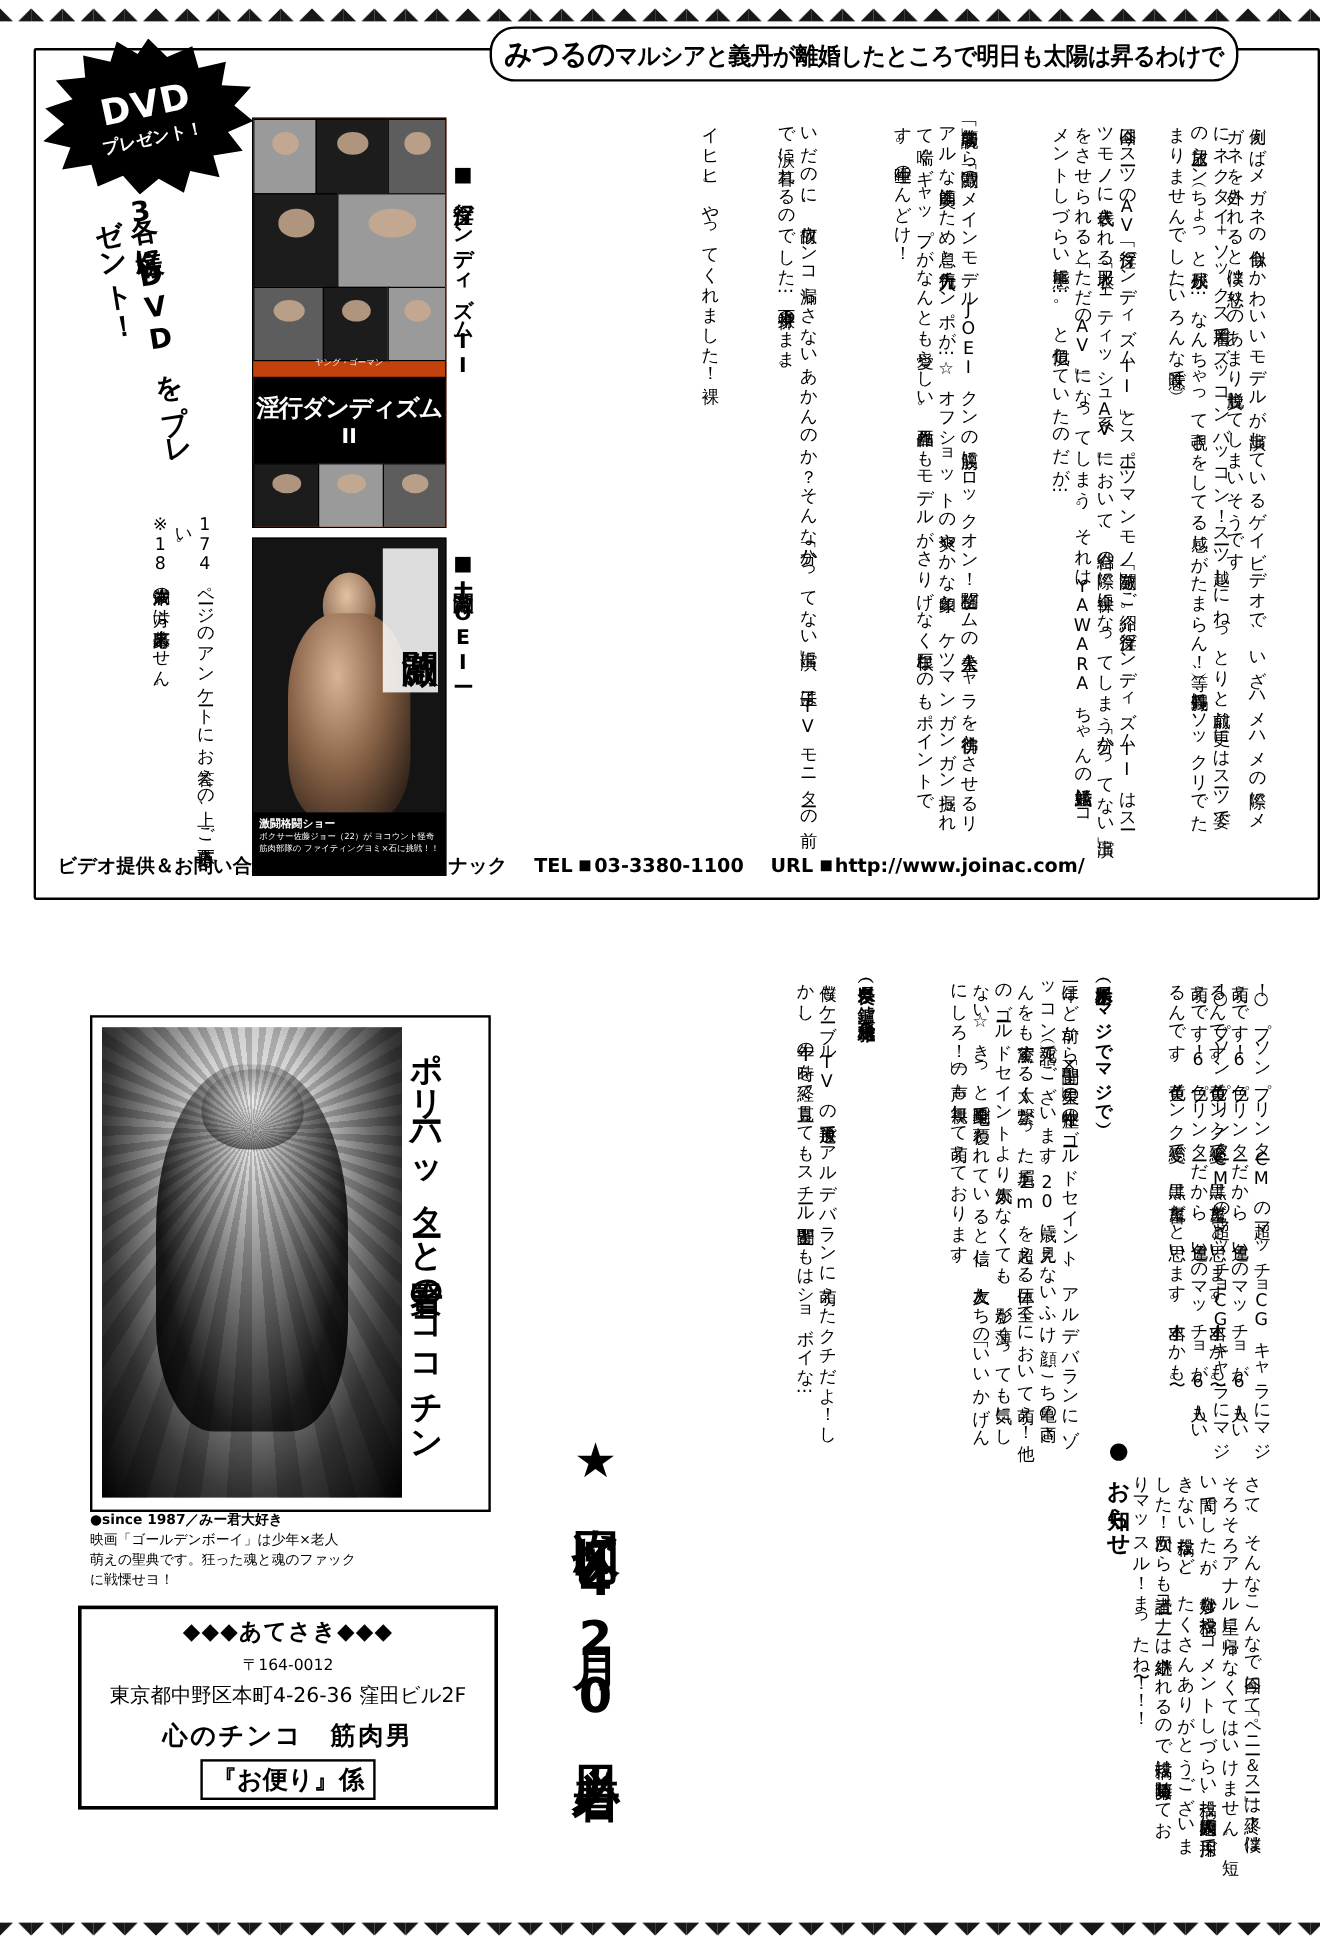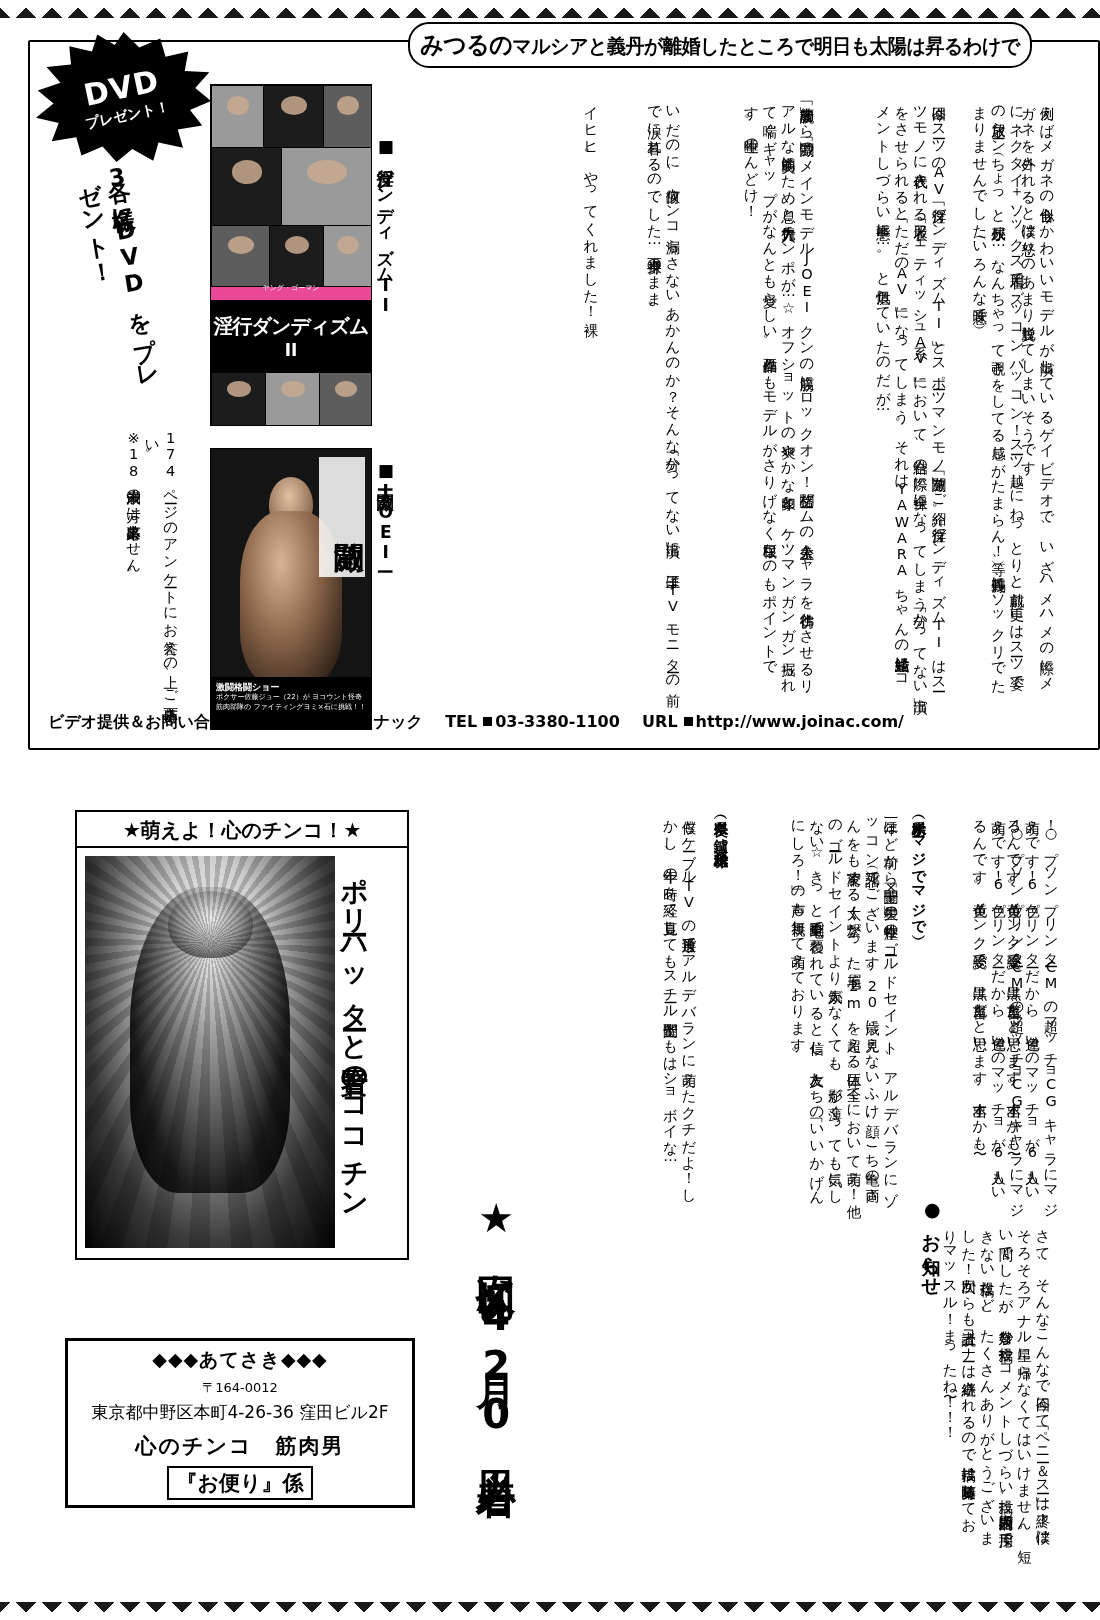--- a/index.html
+++ b/index.html
@@ -118,24 +118,24 @@
   #dvd-present-text .vt {
     font-size: 23px;
     font-weight: bold;
     height: 225px;
   }
 
   
   #photo-collage {
     position: absolute;
     left: 182px;
-    top: 44px;
+    top: 58px;
     width: 160px;
     height: 340px;
-    background: #ec4899;
+    background: #c2410c;
     border: 1px solid #000;
     overflow: hidden;
   }
   #photo-collage .cell {
     position: absolute;
     background: #2b2b2b;
     border: 1px solid #000;
   }
   #photo-collage .cell.light { background: #9a9a9a; }
   #photo-collage .cell.mid { background: #5d5d5d; }
@@ -536,35 +536,38 @@
 
     <div id="top-contact">
       <span>ビデオ提供＆お問い合わせ</span><span class="sq"></span><span>株式会社ジョイナック</span>
       &nbsp;&nbsp;&nbsp;<span>TEL</span><span class="sq"></span><span>03-3380-1100</span>
       &nbsp;&nbsp;&nbsp;<span>URL</span><span class="sq"></span><span>http://www.joinac.com/</span>
     </div>
   </div>
 
   <div id="bottom-section">
 
-    <div id="moe-banner">
-      <span>★萌えよ！心のチンコ！★</span>
-    </div>
 
     <div id="manga-box">
       <div id="manga-art">
         <div class="figure"></div>
         <div class="skull"></div>
         <div class="rays"></div>
       </div>
       <div id="manga-title">
         <div class="vt">ポリーハッターと賢者のココチン</div>
       </div>
     </div>
 
+    <div id="manga-credit">
+      <div class="dot">●since 1987／みー君大好き</div>
+      <div>映画「ゴールデンボーイ」は少年×老人</div>
+      <div>萌えの聖典です。狂った魂と魂のファック</div>
+      <div>に戦慄せヨ！</div>
+    </div>
 
     <div id="address-box">
       <div class="ahead">◆◆◆あてさき◆◆◆</div>
       <div class="zip">〒164-0012</div>
       <div class="addr">東京都中野区本町4-26-36 窪田ビル2F</div>
       <div class="org">心のチンコ　筋肉男</div>
       <div class="deptwrap">
         <span class="dept">『お便り』係</span>
       </div>
     </div>

